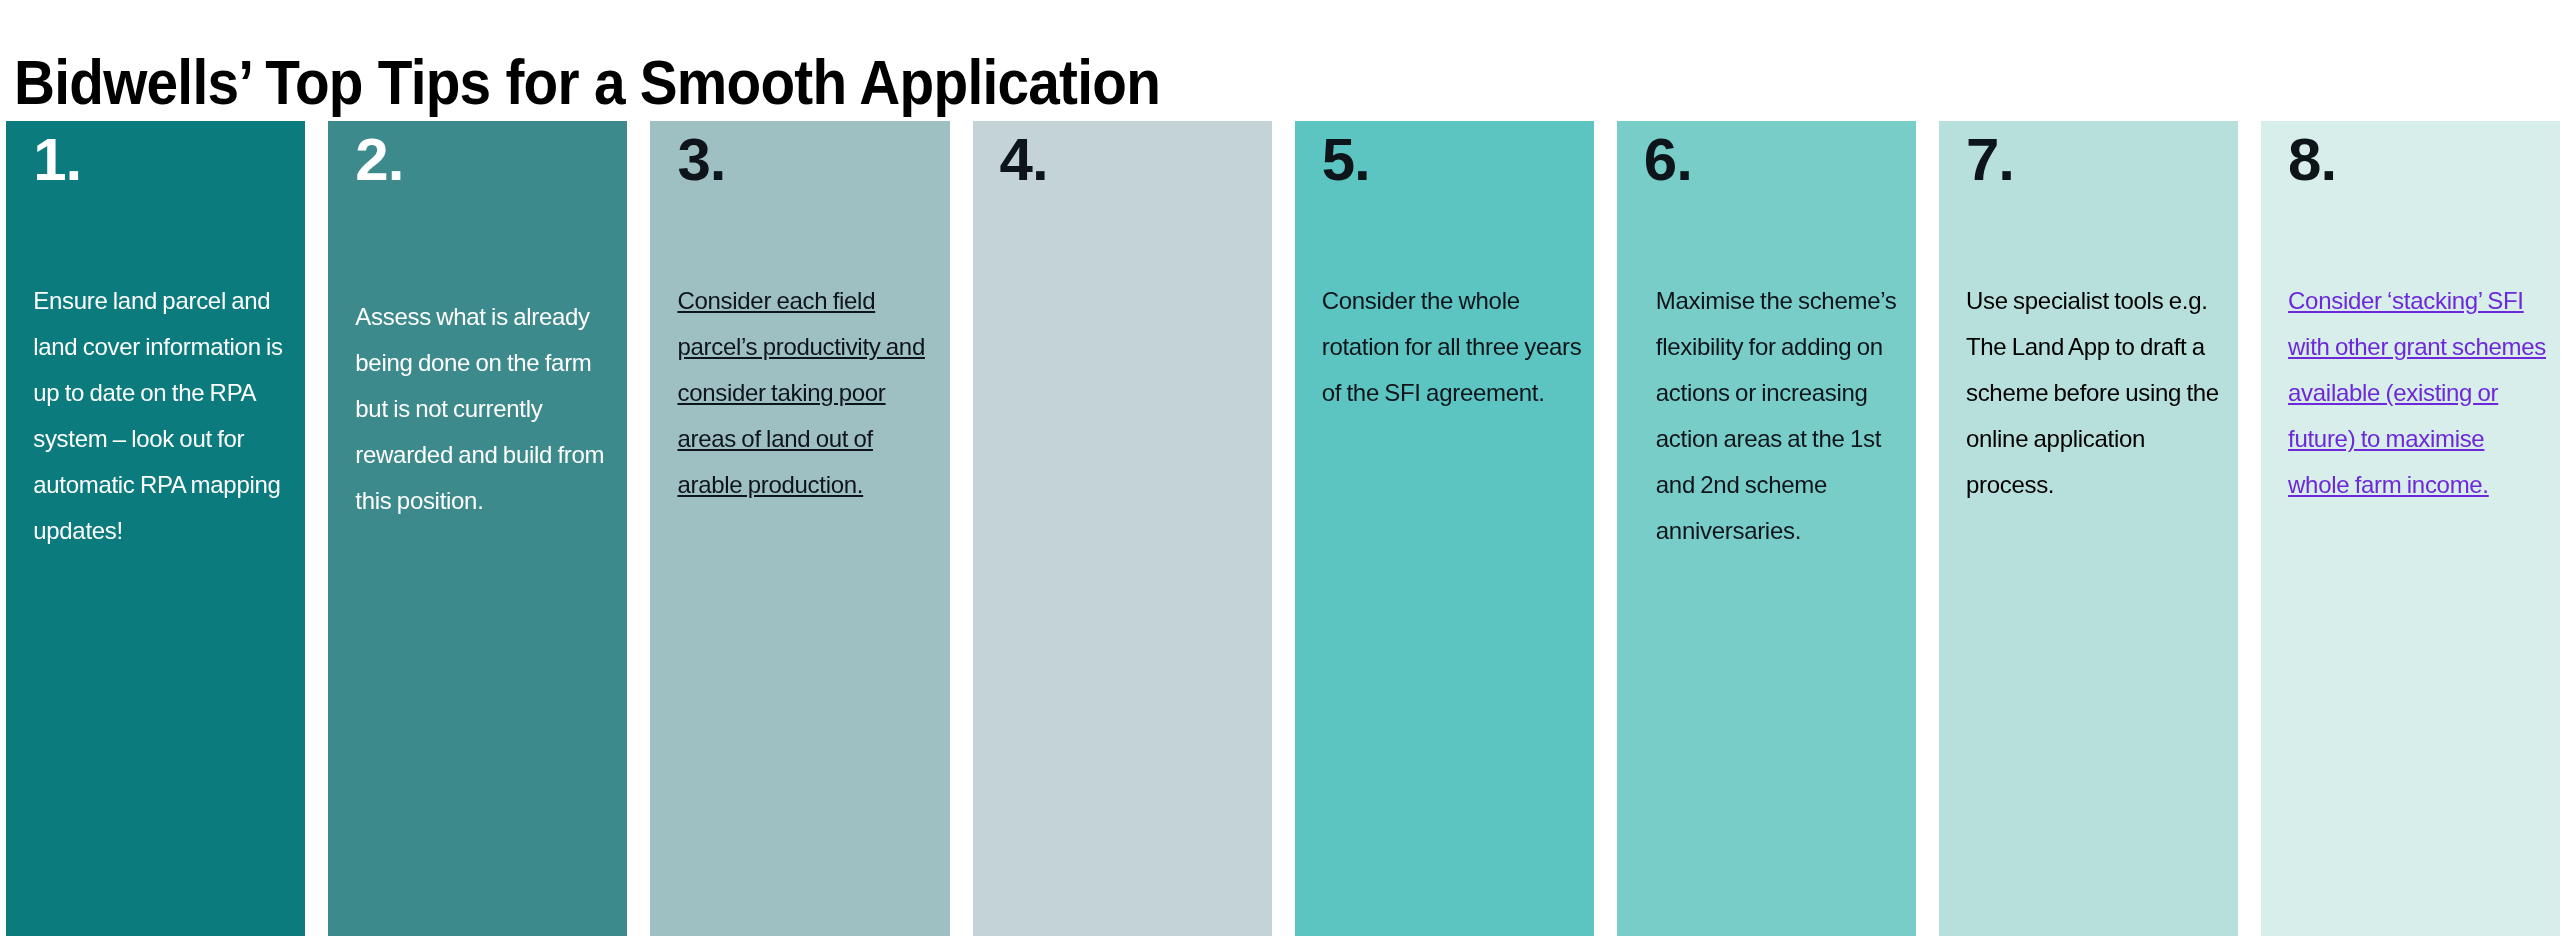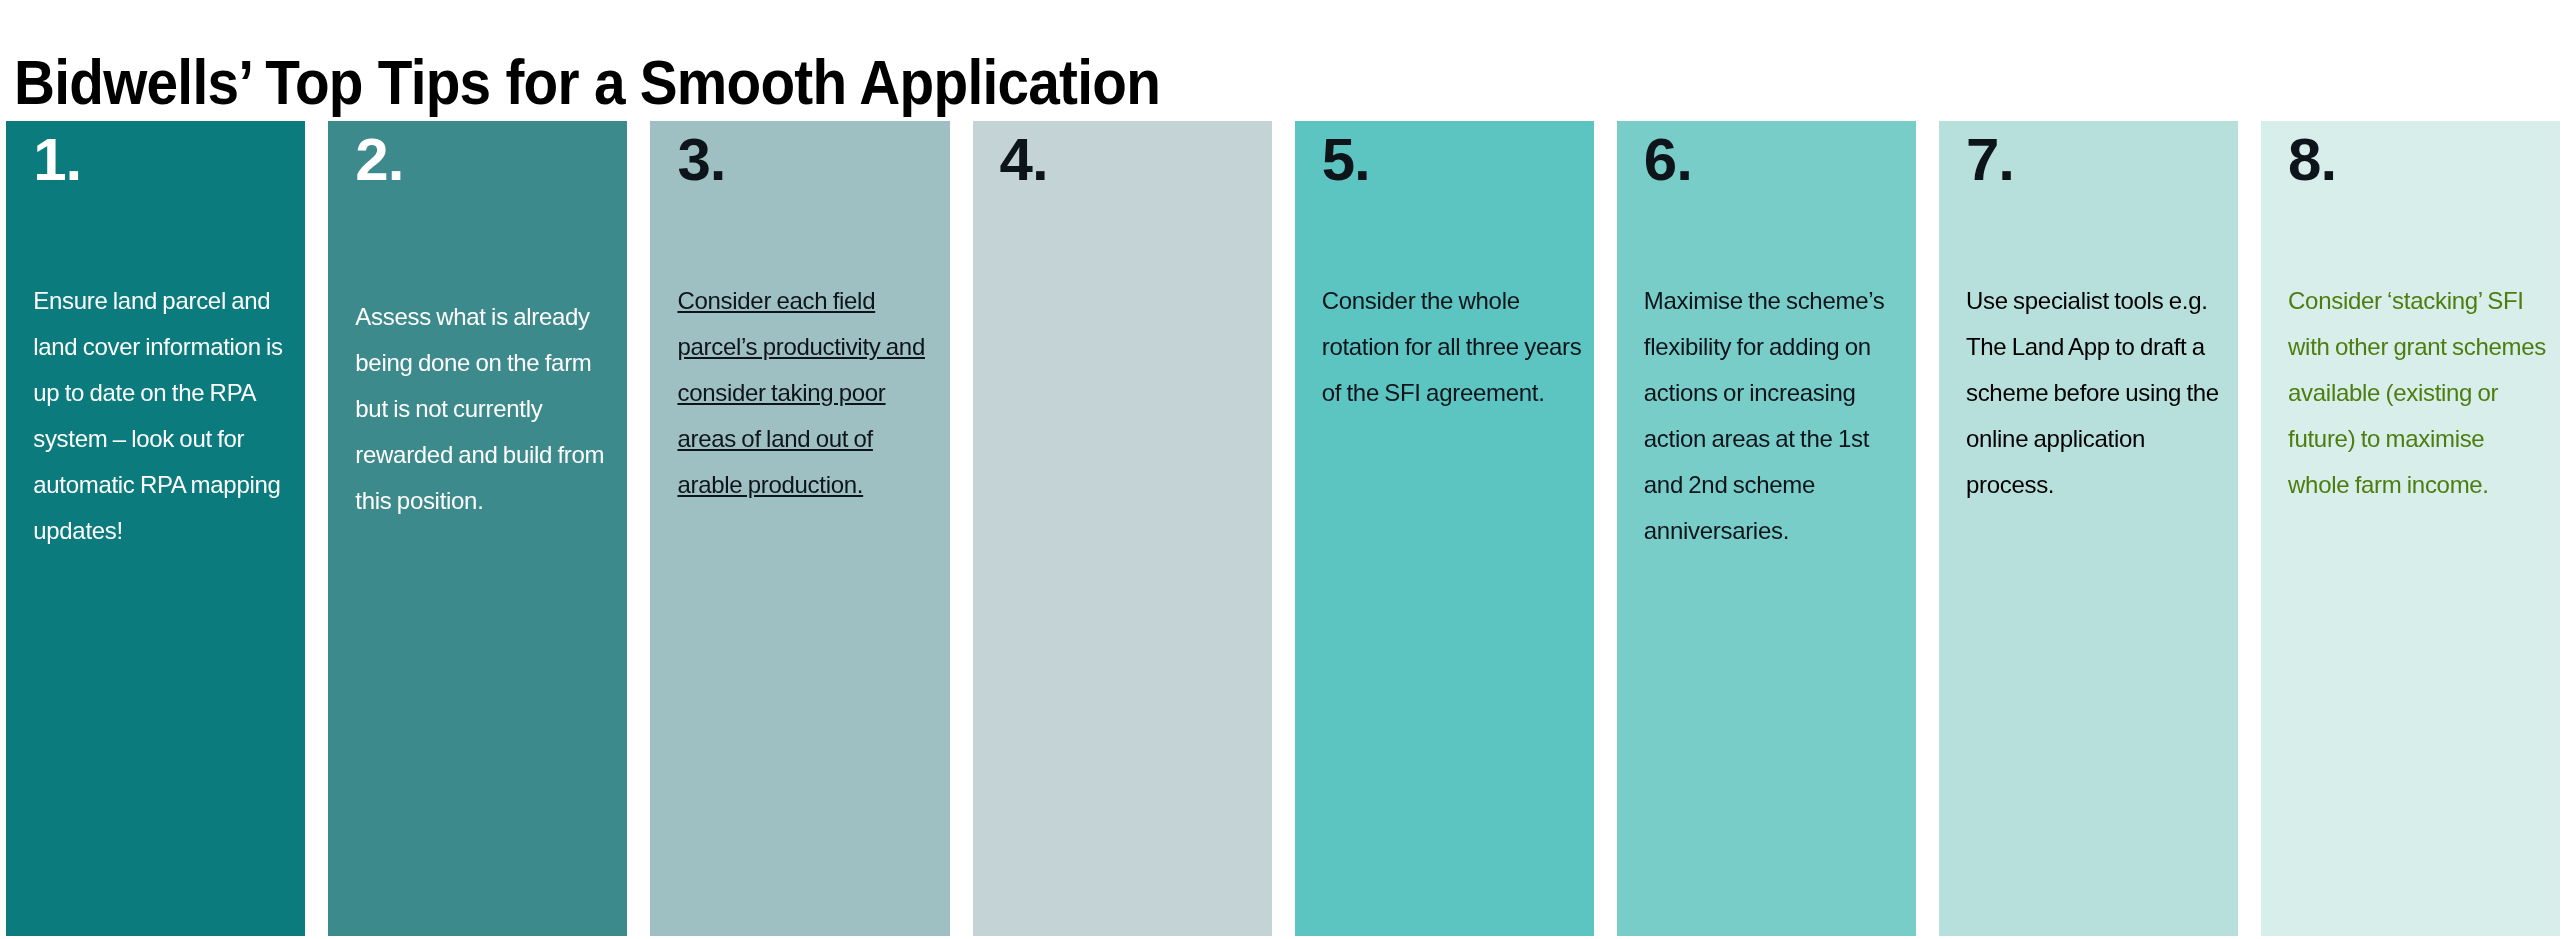--- a/index.html
+++ b/index.html
@@ -117,28 +117,28 @@
       <div class="tip-number" style="color: rgb(13, 20, 26);">4.</div>
     </div>
 
     <div class="tip-card dark-on-light" style="background-color: rgb(92, 197, 193);">
       <div class="tip-number" style="color: rgb(13, 20, 26);">5.</div>
       <div class="tip-text" style="color: rgb(13, 20, 26);">Consider the whole rotation for all three years of the SFI agreement.</div>
     </div>
 
     <div class="tip-card dark-on-light" style="background-color: rgb(121, 205, 201);">
       <div class="tip-number" style="color: rgb(13, 20, 26);">6.</div>
-      <div class="tip-text" style="color: rgb(13, 20, 26);">Maximise the scheme’s flexibility for adding on actions or increasing action areas at the 1st and 2nd scheme anniversaries.</div>
+      <div class="tip-text" style="color: rgb(13, 20, 26); margin-left: 12px;">Maximise the scheme’s flexibility for adding on actions or increasing action areas at the 1st and 2nd scheme anniversaries.</div>
     </div>
 
     <div class="tip-card dark-on-light" style="background-color: rgb(183, 223, 220);">
       <div class="tip-number" style="color: rgb(13, 20, 26);">7.</div>
       <div class="tip-text" style="color: #000000;">Use specialist tools e.g. The Land App to draft a scheme before using the online application process.</div>
     </div>
 
     <div class="tip-card dark-on-light" style="background-color: rgb(215, 238, 234);">
       <div class="tip-number" style="color: rgb(13, 20, 26);">8.</div>
-      <div class="tip-text" style="color: #4d7c0f;">Consider ‘stacking’ SFI with other grant schemes available (existing or future) to maximise whole farm income.</div>
+      <div class="tip-text" style="color: #6d28d9; text-decoration: underline;">Consider ‘stacking’ SFI with other grant schemes available (existing or future) to maximise whole farm income.</div>
     </div>
 
   </div>
 </div>
 
 
 </body></html>

